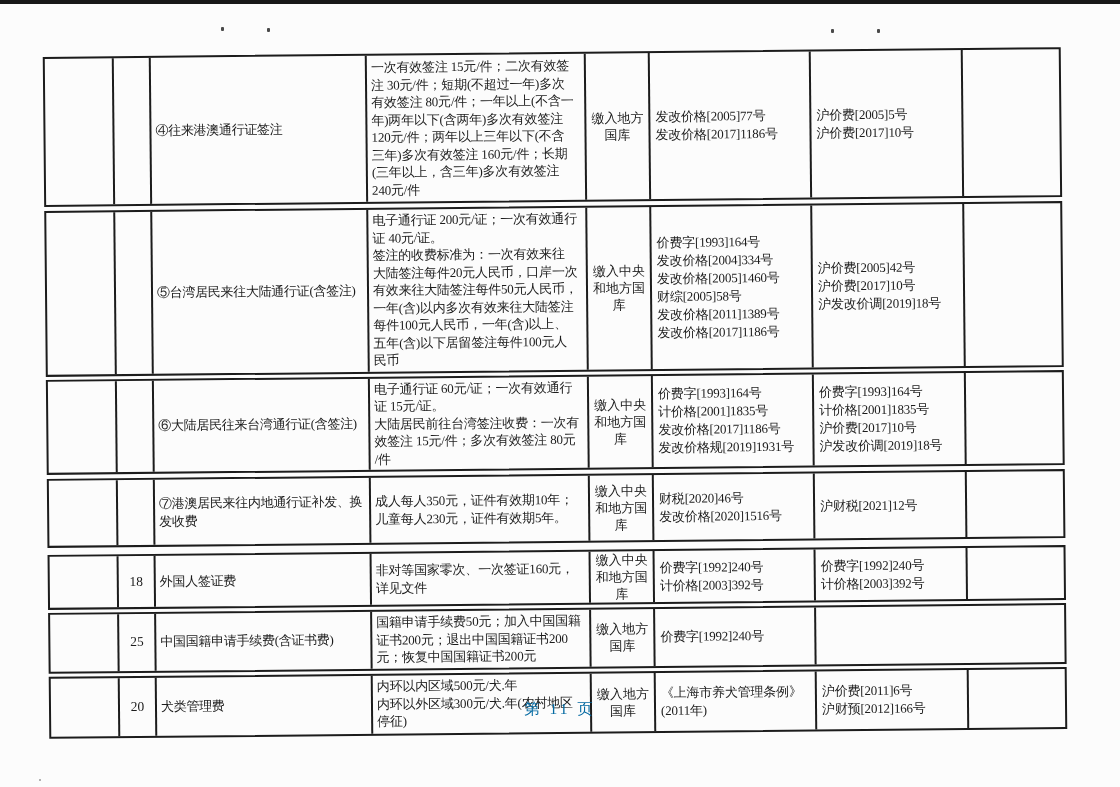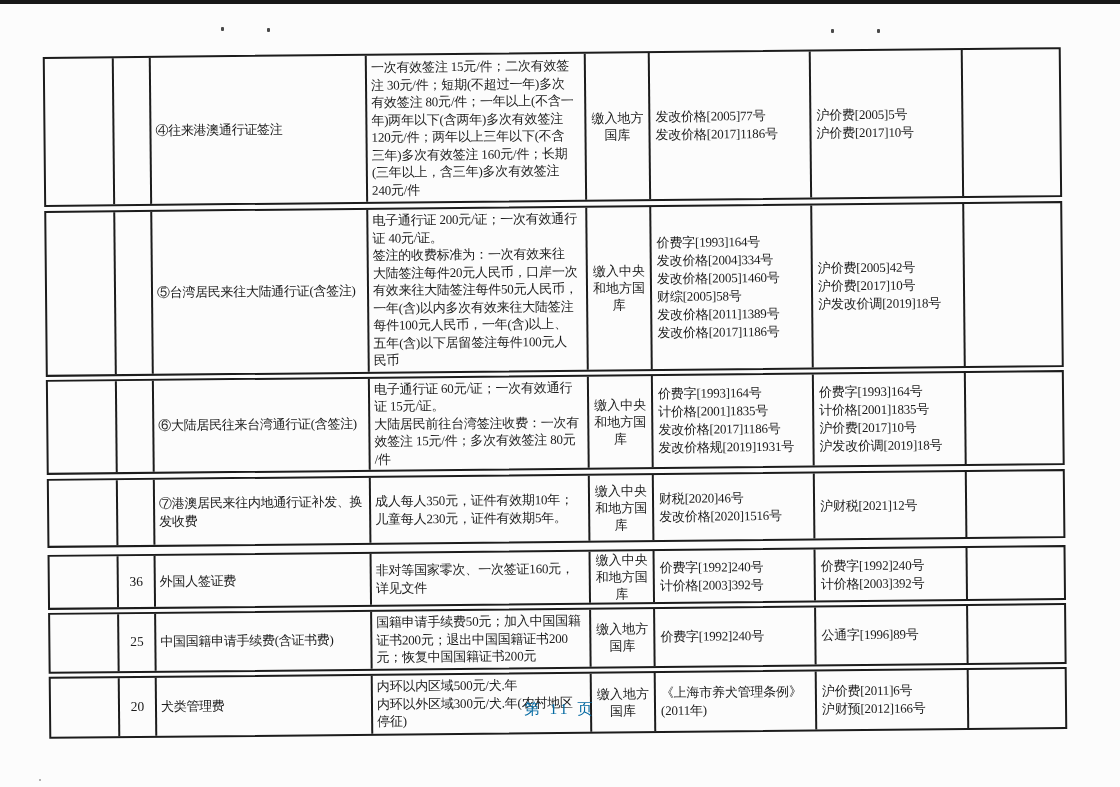--- a/index.html
+++ b/index.html
@@ -151,21 +151,21 @@
 和地方国
 库</div>
       <div class="c c6">财税[2020]46号
 发改价格[2020]1516号</div>
       <div class="c c7">沪财税[2021]12号</div>
       <div class="c c8"></div>
     </div>
 
     <div class="trow r4">
       <div class="c c1"></div>
-      <div class="c c2">36</div>
+      <div class="c c2">18</div>
       <div class="c c3">外国人签证费</div>
       <div class="c c4">非对等国家零次、一次签证160元，
 详见文件</div>
       <div class="c c5">缴入中央
 和地方国
 库</div>
       <div class="c c6">价费字[1992]240号
 计价格[2003]392号</div>
       <div class="c c7">价费字[1992]240号
  计价格[2003]392号</div>
@@ -175,21 +175,20 @@
     <div class="trow r5">
       <div class="c c1"></div>
       <div class="c c2">25</div>
       <div class="c c3">中国国籍申请手续费(含证书费)</div>
       <div class="c c4">国籍申请手续费50元；加入中国国籍
 证书200元；退出中国国籍证书200
 元；恢复中国国籍证书200元</div>
       <div class="c c5">缴入地方
 国库</div>
       <div class="c c6">价费字[1992]240号</div>
-      <div class="c c7">公通字[1996]89号</div>
       <div class="c c8"></div>
     </div>
 
     <div class="trow r6">
       <div class="c c1"></div>
       <div class="c c2">20</div>
       <div class="c c3">犬类管理费</div>
       <div class="c c4">内环以内区域500元/犬.年
 内环以外区域300元/犬.年(农村地区
 停征)</div>

